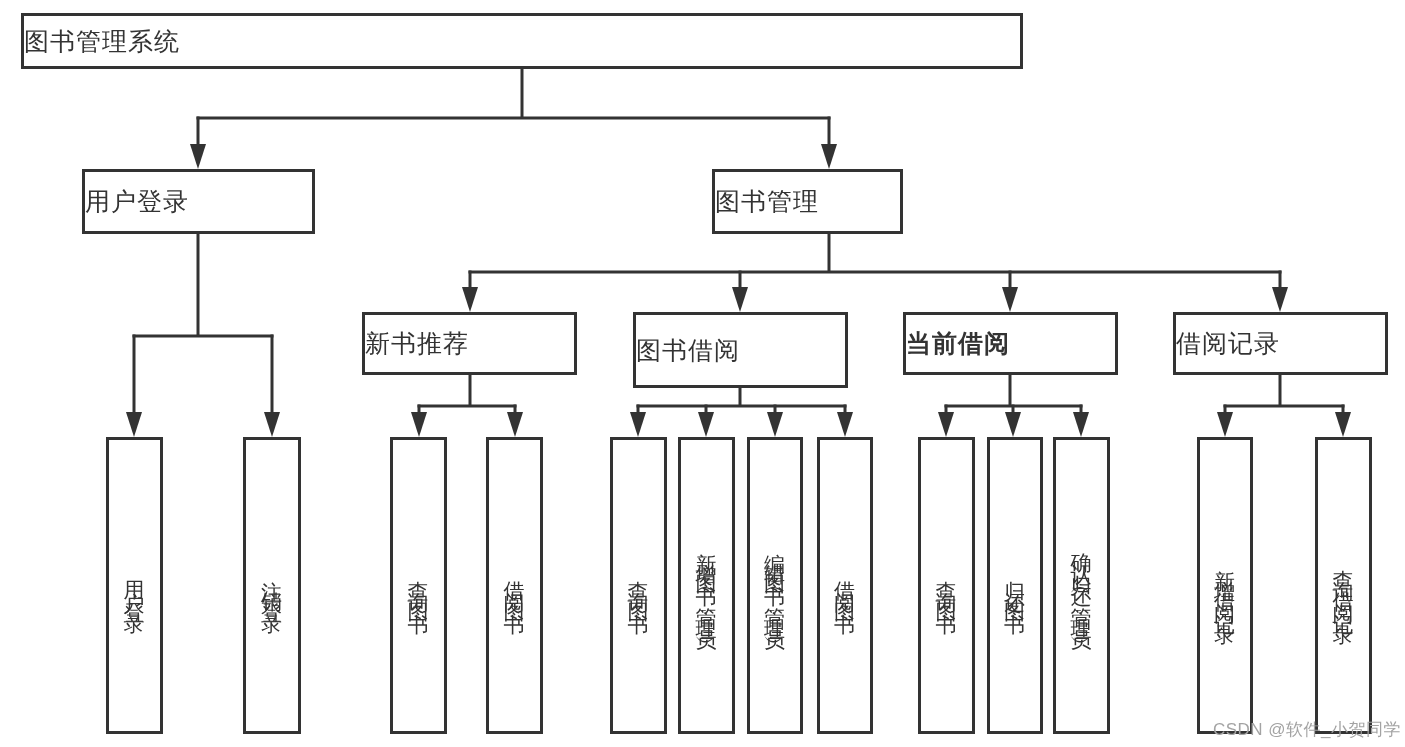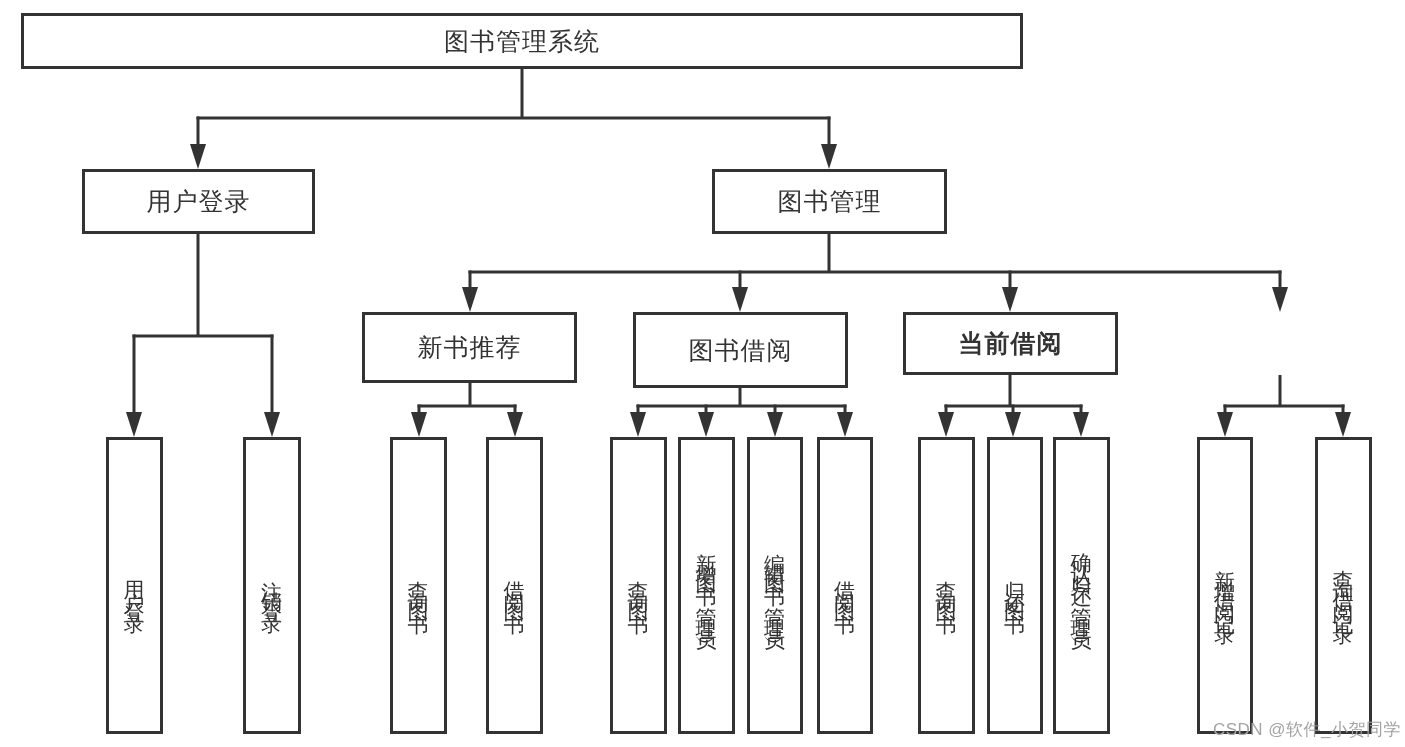--- a/index.html
+++ b/index.html
@@ -23,21 +23,21 @@
   }
   #connectors line { stroke: #333333; stroke-width: 3; }
   #connectors polygon { fill: #333333; stroke: none; }
   .hbox {
     position: absolute;
     box-sizing: border-box;
     border: 3px solid #333333;
     background: #ffffff;
     display: flex;
     align-items: center;
-    justify-content: center;
+    justify-content: flex-start;
     font-size: 25px;
     color: #333333;
     letter-spacing: 1px;
     white-space: nowrap;
   }
   .vbox {
     position: absolute;
     box-sizing: border-box;
     border: 3px solid #333333;
     background: #ffffff;
@@ -149,33 +149,36 @@
     </g>
   </svg>
 
   <div class="hbox" style="left:21px; top:13px; width:1002px; height:56px;">
     <span>图书管理系统</span>
   </div>
 
   <div class="hbox" style="left:82px; top:169px; width:233px; height:65px;">
     <span>用户登录</span>
   </div>
-  <div class="hbox" style="left:712px; top:169px; width:235px; height:65px;">
+  <div class="hbox" style="left:712px; top:169px; width:191px; height:65px;">
     <span>图书管理</span>
   </div>
 
-  <div class="hbox" style="left:362px; top:312px; width:215px; height:71px;">
+  <div class="hbox" style="left:362px; top:312px; width:215px; height:63px;">
     <span>新书推荐</span>
   </div>
   <div class="hbox" style="left:633px; top:312px; width:215px; height:76px;">
     <span>图书借阅</span>
   </div>
   <div class="hbox" style="left:903px; top:312px; width:215px; height:63px;font-weight:bold;">
     <span>当前借阅</span>
   </div>
+  <div class="hbox" style="left:1173px; top:312px; width:215px; height:63px;">
+    <span>借阅记录</span>
+  </div>
 
   <div class="vbox" style="left:106px; width:57px;">
     <span class="vtext">用户登录</span>
   </div>
   <div class="vbox" style="left:243px; width:58px;">
     <span class="vtext">注销登录</span>
   </div>
   <div class="vbox" style="left:390px; width:57px;">
     <span class="vtext">查询图书</span>
   </div>

